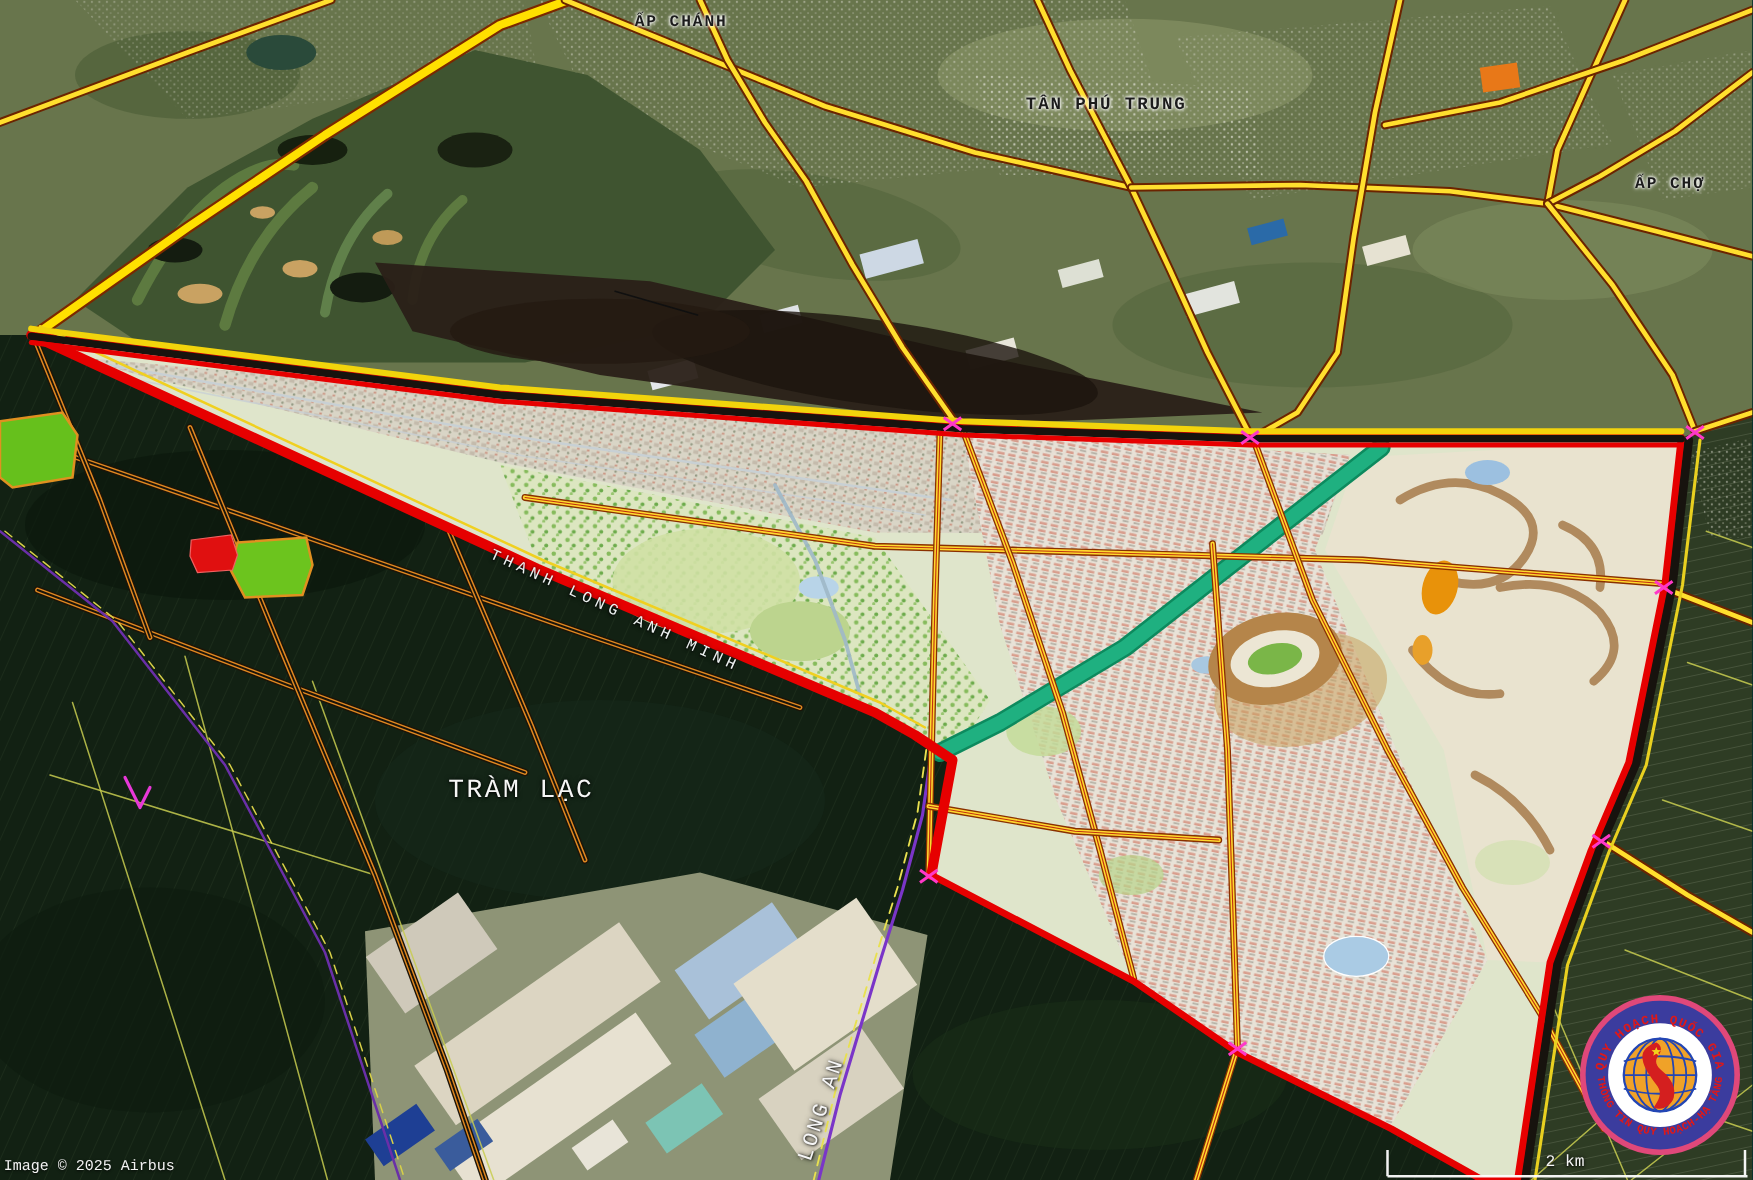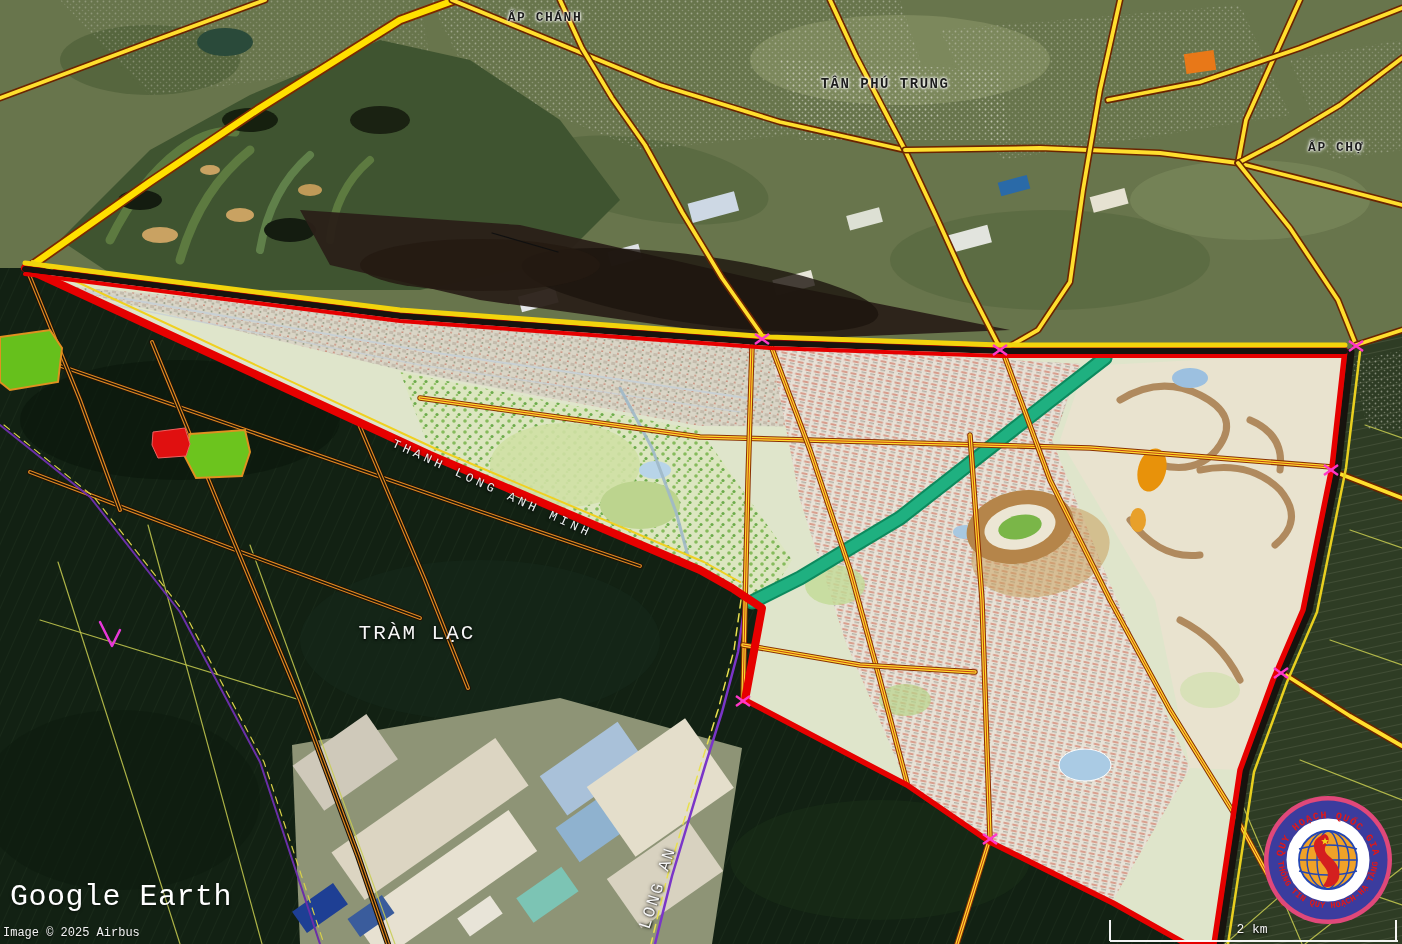--- a/index.html
+++ b/index.html
@@ -341,21 +341,20 @@
   </g>
 </svg>
 
 <div class="lbl dark-lbl" id="lbl-ap-chanh" style="left:545px;top:17px;">ẤP CHÁNH</div>
 <div class="lbl dark-lbl" id="lbl-tan-phu-trung" style="left:857px;top:84px;margin-left:28px;">TÂN PHÚ TRUNG</div>
 <div class="lbl dark-lbl" id="lbl-ap-cho" style="left:1336px;top:147px;">ẤP CHỢ</div>
 <div class="lbl white-lbl" id="lbl-tram-lac" style="left:417px;top:633px;text-align:center;">TRÀM LẠC</div>
 <div class="lbl white-lbl" id="lbl-long-an" style="left:658px;top:888px;">LONG AN</div>
 <div class="lbl white-lbl" id="lbl-road" style="left:492px;top:489px;">THANH LONG ANH MINH</div>
 <div class="lbl white-lbl" id="lbl-km" style="left:1252px;top:929px;">2 km</div>
-<div id="ge-logo">Google Earth</div>
 <div id="attr">Image © 2025 Airbus</div>
 
 <svg id="stamp" viewBox="0 0 132 132">
   <circle cx="66" cy="66" r="64" fill="#e0487a"></circle>
   <circle cx="66" cy="66" r="59.5" fill="#3b3c9e"></circle>
   <circle cx="66" cy="66" r="41.5" fill="#ffffff"></circle>
   <circle cx="66" cy="66" r="29" fill="#f0a228" stroke="#2346b4" stroke-width="1.8"></circle>
   <g stroke="#2346b4" stroke-width="1.4" fill="none">
     <ellipse cx="66" cy="66" rx="11" ry="29"></ellipse>
     <ellipse cx="66" cy="66" rx="21" ry="29"></ellipse>

